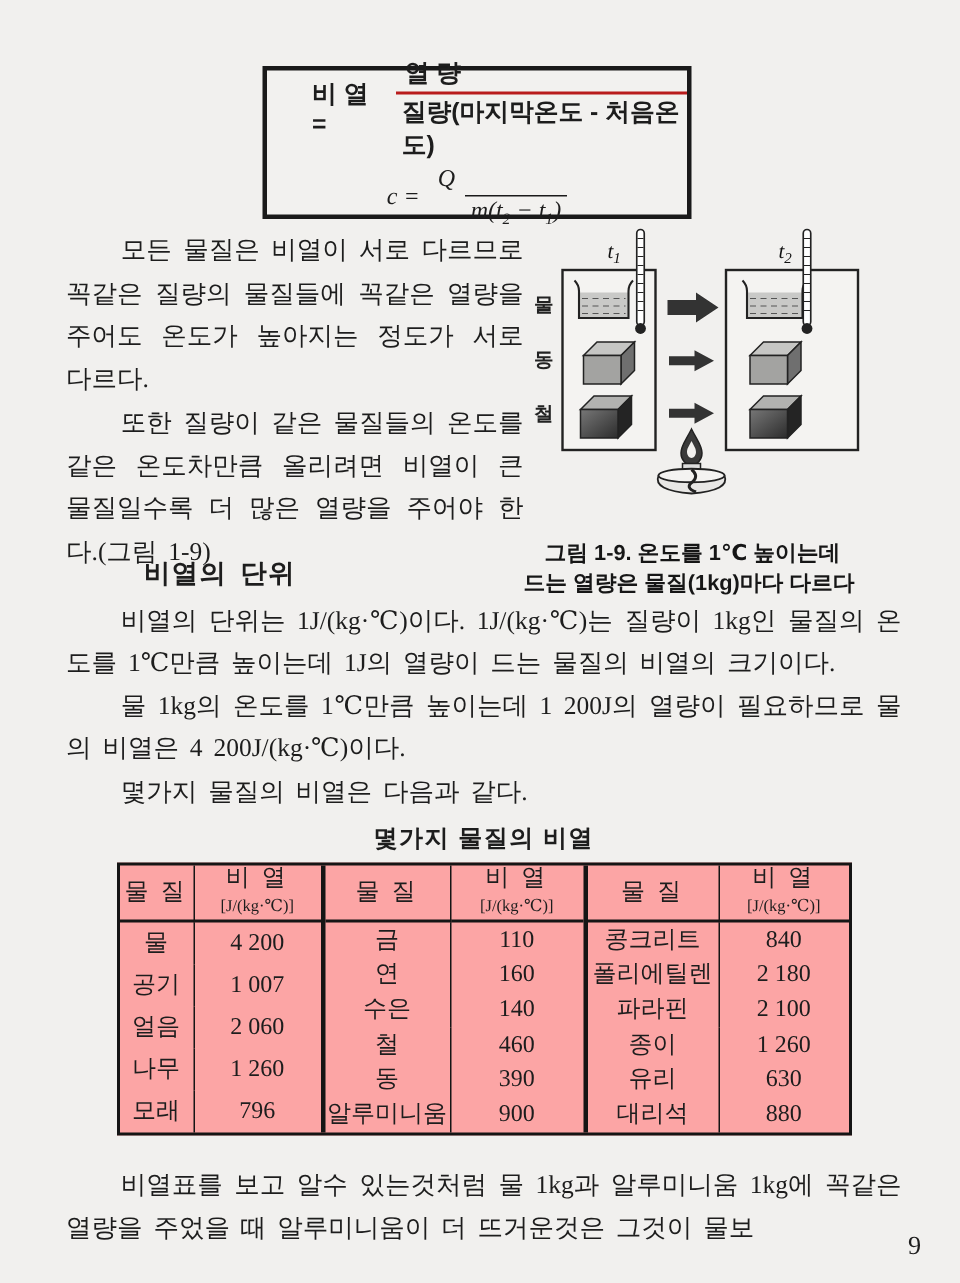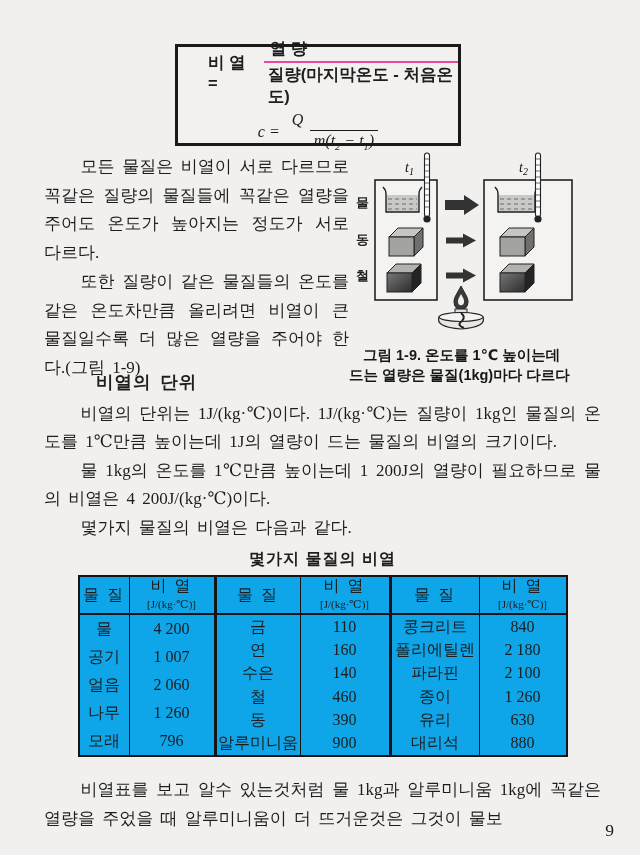--- a/index.html
+++ b/index.html
@@ -12,59 +12,59 @@
   
   .formula-box {
     position:absolute; left:175px; top:44px; width:280px; height:96px;
     border:3px solid #1a1a1a; background:#f2f1ef;
     display:flex; flex-direction:column; justify-content:center; align-items:center; gap:3px;
   }
   .fb-row1 { display:flex; align-items:center; gap:9px;
     font-family:"Liberation Sans","DejaVu Sans",sans-serif; font-weight:bold; font-size:16.5px;margin-left:30px; }
   .frac { display:inline-flex; flex-direction:column; }
   .frac .num { padding:0 6px 1px; }
-  .frac .den { border-top:2px solid #ec4899; padding:1px 4px 0; }
+  .frac .den { border-top:2px solid #b91c1c; padding:1px 4px 0; }
   .fb-row2 { display:flex; align-items:center; gap:6px;
     font-style:italic; font-size:16px; }
   .fb-row2 .frac .den { border-top:1.5px solid #1a1a1a;margin-left:24px; }
   .fb-row2 sub { font-size:10.5px; }
 
   
   .intro {
     position:absolute; left:44px; top:153px; width:305px;
     font-size:17px; line-height:28.7px; text-align:justify; word-spacing:3px;
   }
   .intro p, .section p, .bottom p { margin:0; text-indent:2.15em; }
 
   
   .figure { position:absolute; left:349px; top:145px; width:290px; }
   .fig-caption {
     font-family:"Liberation Sans","DejaVu Sans",sans-serif; font-weight:bold;
-    font-size:14.5px; line-height:20px; margin-top:0; color:#161616;
+    font-size:14.5px; line-height:20px; margin-top:13px; color:#161616;
   }
   .fig-caption .l1 { padding-left:14px; }
 
   
   .section {
     position:absolute; left:44px; top:368px; width:557px;
     font-size:17px; line-height:28.5px; text-align:justify; word-spacing:3px;
   }
   .section h2 {
     font-family:"Liberation Sans","DejaVu Sans",sans-serif;
     font-size:17.5px; font-weight:bold; margin:0 0 3px 52px; letter-spacing:1px;
   }
 
   
   .table-block { position:absolute; left:44px; top:549px; width:557px; }
   .table-title {
     text-align:center; font-family:"Liberation Sans","DejaVu Sans",sans-serif;
     font-weight:bold; font-size:16px; margin:0 0 5px; letter-spacing:1px;
   }
   .heat-table { display:flex; justify-content:center; }
-  .heat-table-inner { display:flex; border:2px solid #151515; background:#0ea5e9; }
+  .heat-table-inner { display:flex; border:2px solid #151515; background:#fca5a5; }
   .tgroup { display:grid; height:178px; }
   .tgroup + .tgroup { border-left:3px solid #151515; }
   .cell { display:flex; flex-direction:column; align-items:center; justify-content:center;
           font-size:16px; line-height:18px; }
   .cell.mat { border-right:1.2px solid #151515; }
   .cell.th { border-bottom:2px solid #151515; letter-spacing:2px; }
   .cell .unit { font-size:11px; letter-spacing:0; }
 
   
   .bottom {

